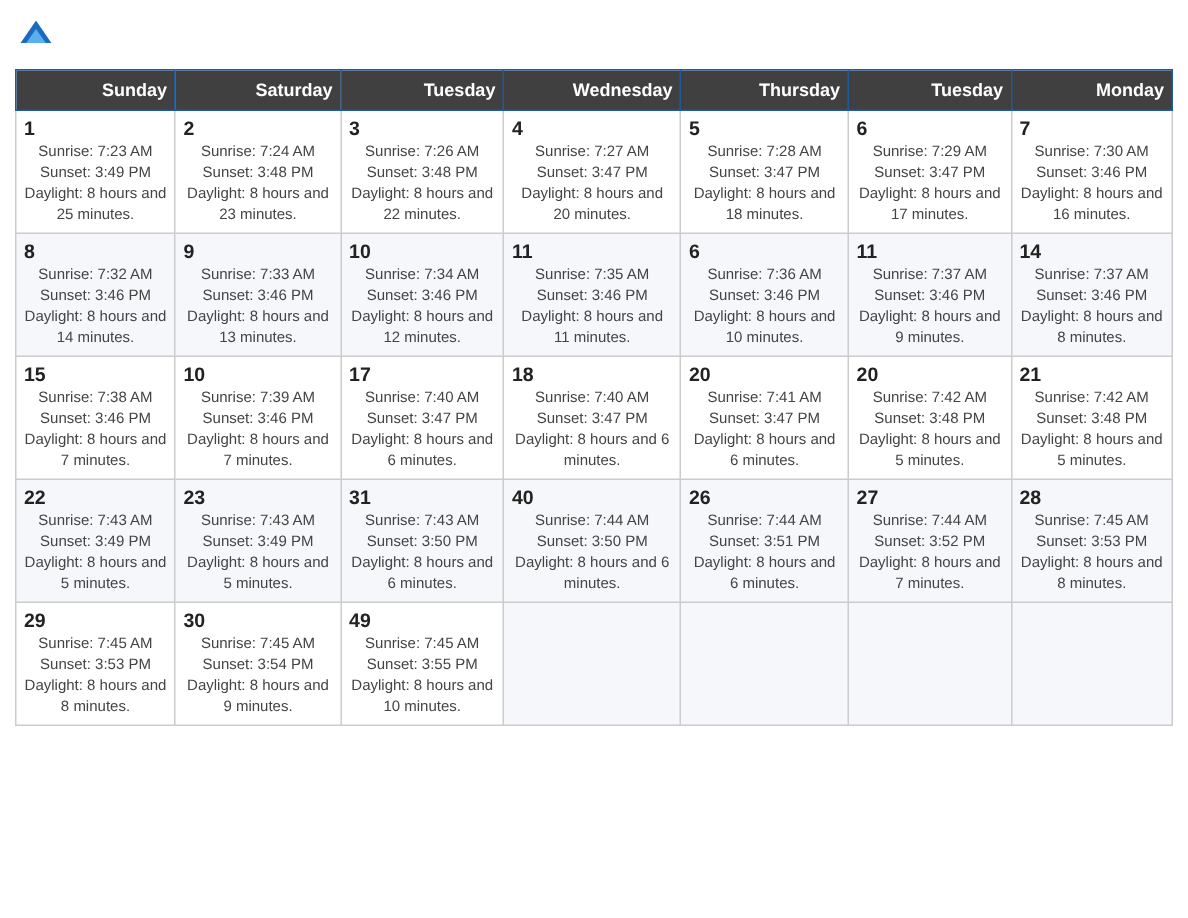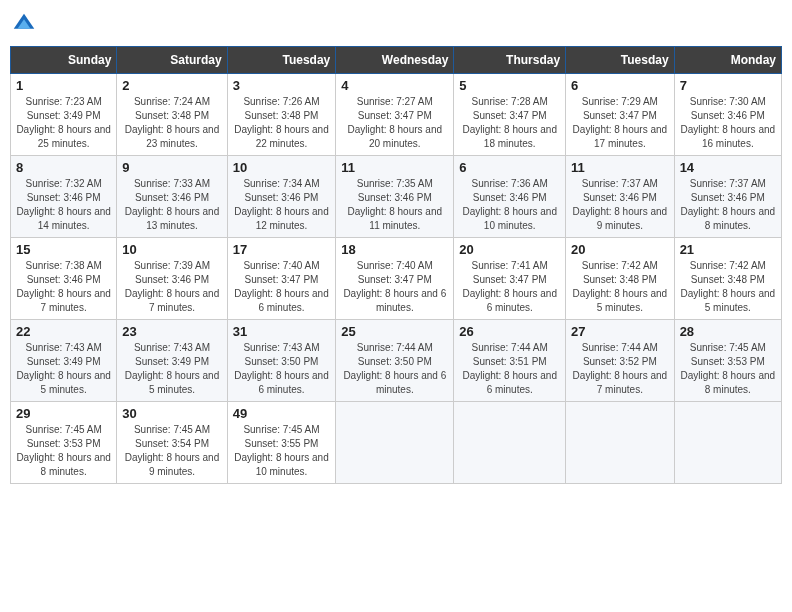--- a/index.html
+++ b/index.html
@@ -225,21 +225,21 @@
         </td>
         <td>
           <span class="day-number">23</span>
           <div class="day-info">Sunrise: 7:43 AM<br>Sunset: 3:49 PM<br>Daylight: 8 hours and 5 minutes.</div>
         </td>
         <td>
           <span class="day-number">31</span>
           <div class="day-info">Sunrise: 7:43 AM<br>Sunset: 3:50 PM<br>Daylight: 8 hours and 6 minutes.</div>
         </td>
         <td>
-          <span class="day-number">25</span>
+          <span class="day-number">40</span>
           <div class="day-info">Sunrise: 7:44 AM<br>Sunset: 3:50 PM<br>Daylight: 8 hours and 6 minutes.</div>
         </td>
         <td>
           <span class="day-number">26</span>
           <div class="day-info">Sunrise: 7:44 AM<br>Sunset: 3:51 PM<br>Daylight: 8 hours and 6 minutes.</div>
         </td>
         <td>
           <span class="day-number">27</span>
           <div class="day-info">Sunrise: 7:44 AM<br>Sunset: 3:52 PM<br>Daylight: 8 hours and 7 minutes.</div>
         </td>

